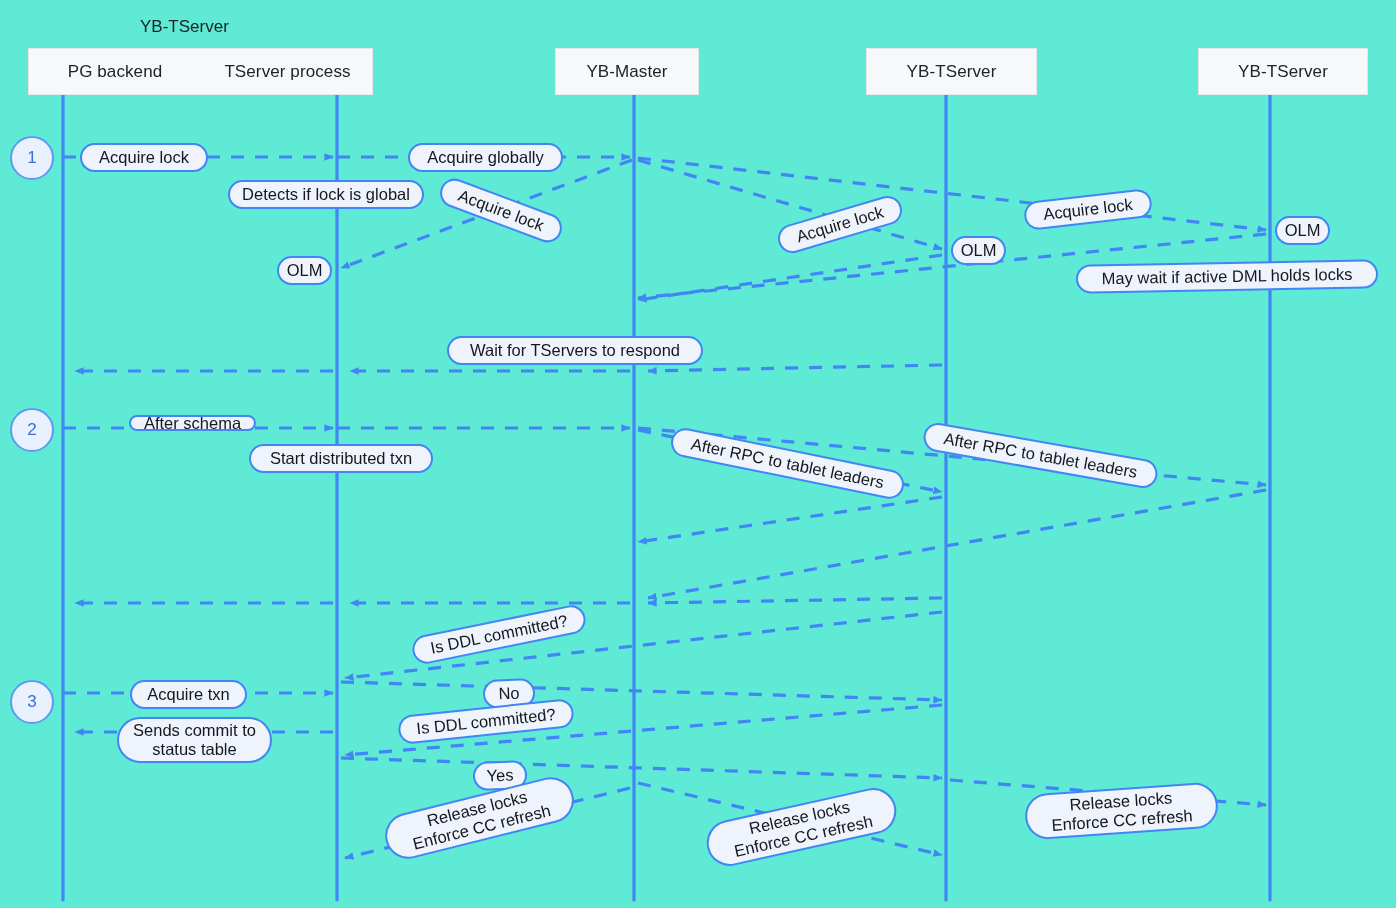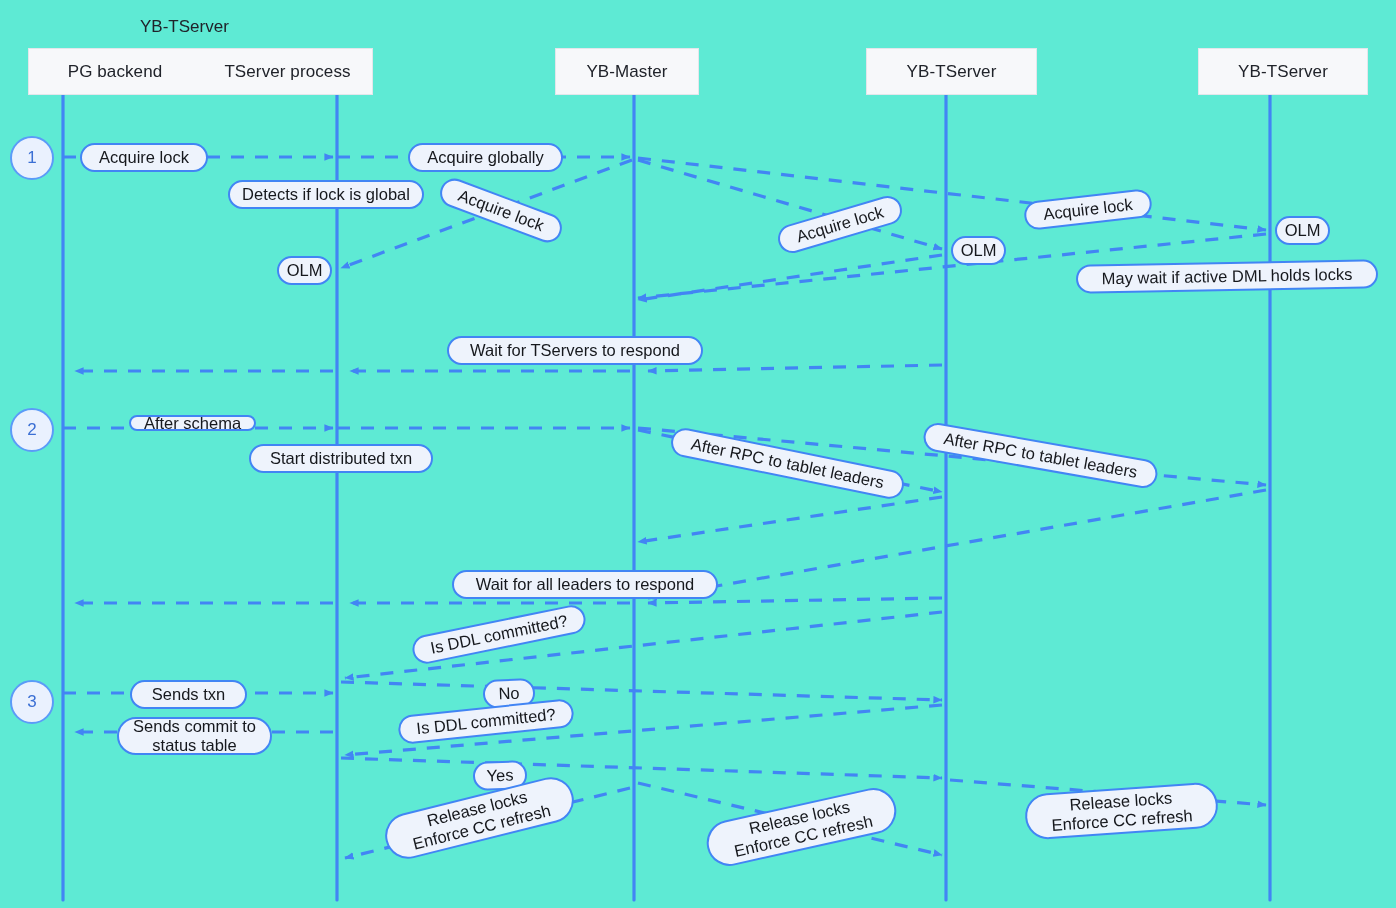--- a/index.html
+++ b/index.html
@@ -186,37 +186,34 @@
   </div>
 
   <div class="pill" style="left:669px;top:449px;width:237px;height:29px;transform:rotate(11.5deg);">
     <span>After RPC to tablet leaders</span>
   </div>
 
   <div class="pill" style="left:922px;top:441px;width:237px;height:29px;transform:rotate(10deg);">
     <span>After RPC to tablet leaders</span>
   </div>
 
-  <div class="pill" style="left:452px;top:570px;width:266px;height:29px;">
-    <span>Wait for all leaders to respond</span>
-  </div>
 
   <div class="pill" style="left:411px;top:620px;width:176px;height:29px;transform:rotate(-11.5deg);">
     <span>Is DDL committed?</span>
   </div>
 
   <div class="pill" style="left:130px;top:680px;width:117px;height:29px;">
-    <span>Sends txn</span>
+    <span>Acquire txn</span>
   </div>
 
   <div class="pill" style="left:483px;top:679px;width:52px;height:29px;transform:rotate(-2deg);">
     <span>No</span>
   </div>
 
-  <div class="pill two" style="left:117px;top:717px;width:155px;height:38px;">
+  <div class="pill two" style="left:117px;top:717px;width:155px;height:46px;">
     <span>Sends commit to
 status table</span>
   </div>
 
   <div class="pill" style="left:398px;top:707px;width:176px;height:29px;transform:rotate(-6deg);">
     <span>Is DDL committed?</span>
   </div>
 
   <div class="pill" style="left:473px;top:761px;width:54px;height:29px;transform:rotate(-2deg);">
     <span>Yes</span>

